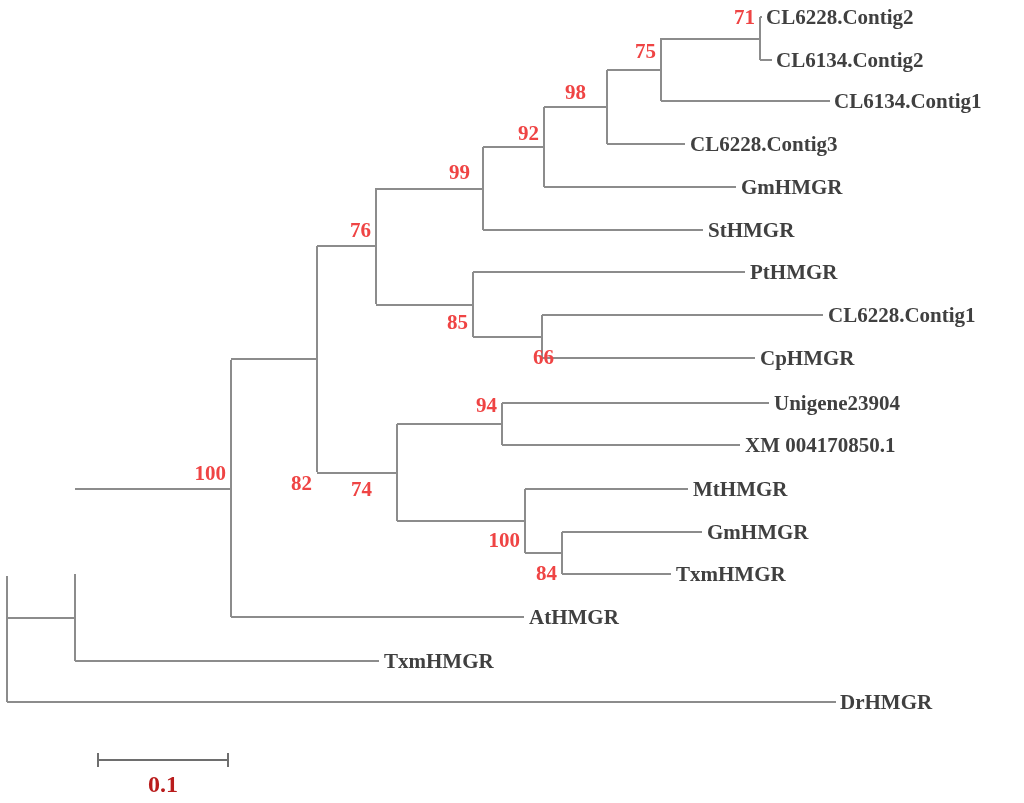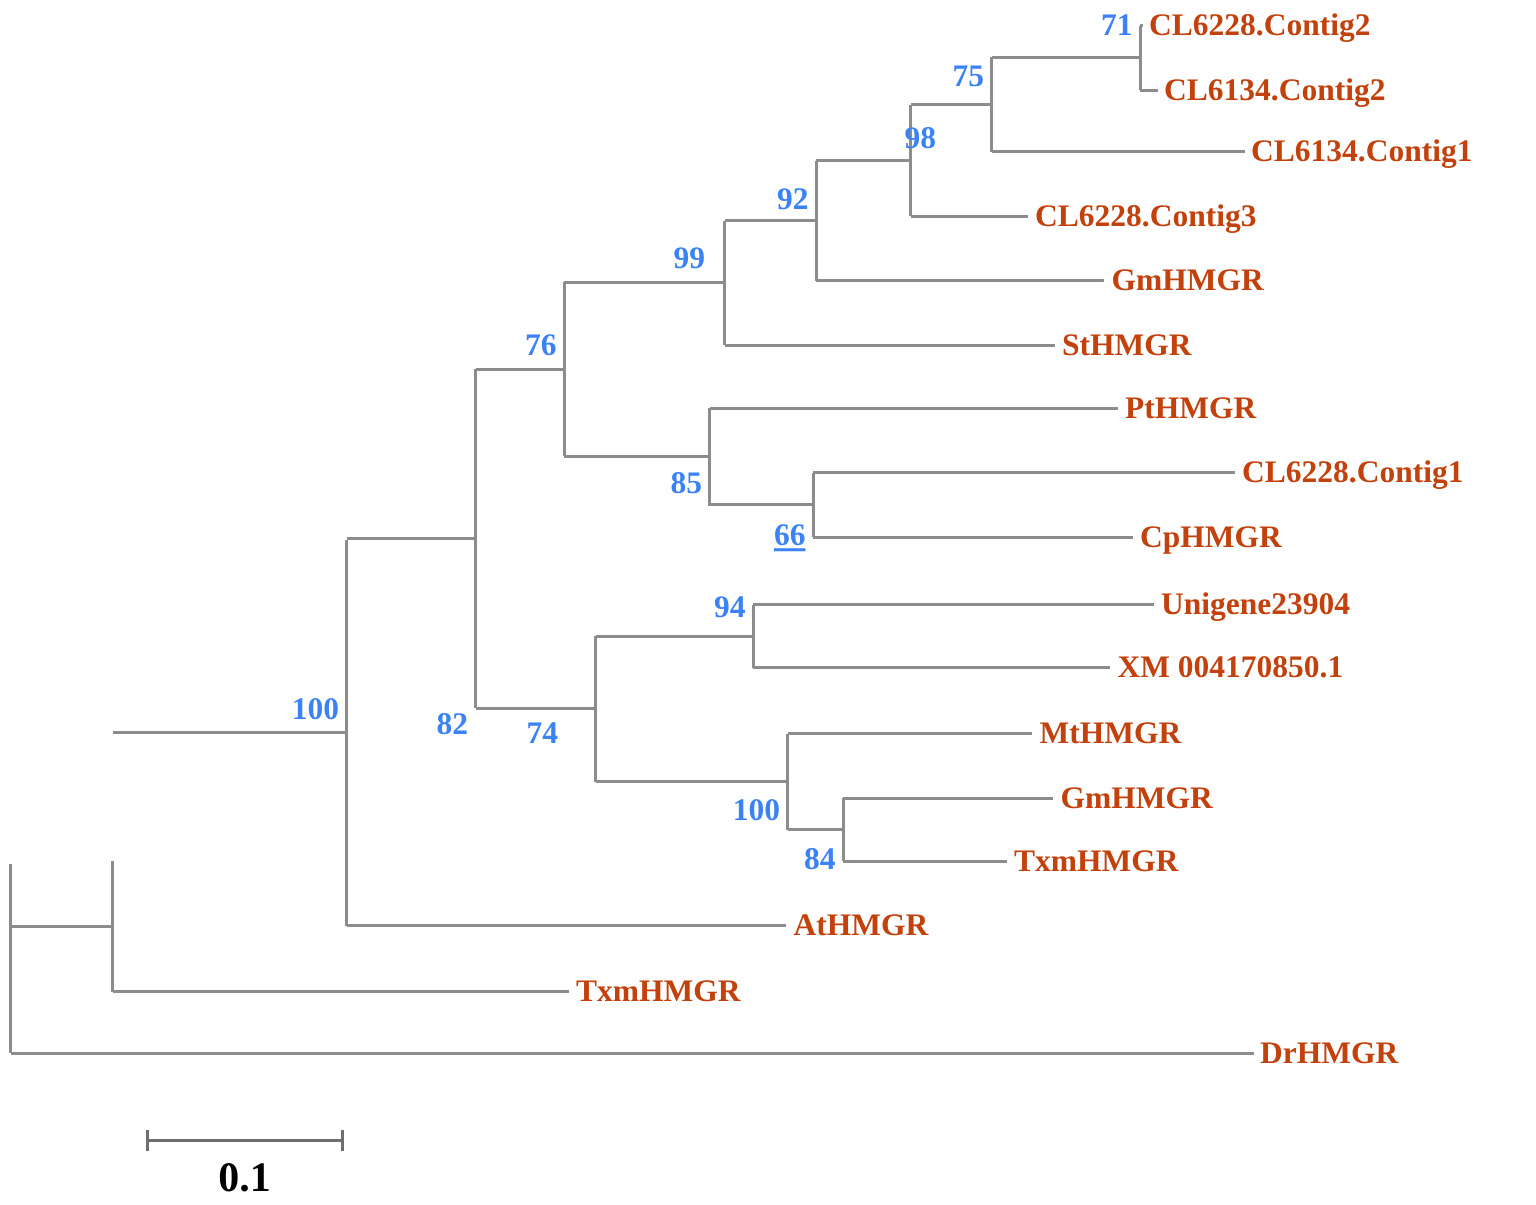--- a/index.html
+++ b/index.html
@@ -20,41 +20,41 @@
     left: 0;
     top: 0;
     width: 1024px;
     height: 803px;
   }
   .leaf-label {
     position: absolute;
     font-family: "Liberation Serif", "DejaVu Serif", serif;
     font-weight: bold;
     font-size: 21px;
-    color: #c2410c;
+    color: #404040;
     white-space: nowrap;
     line-height: 1;
     transform: translateY(-50%);
   }
   .support-label {
     position: absolute;
     font-family: "Liberation Serif", "DejaVu Serif", serif;
     font-weight: bold;
     font-size: 21px;
-    color: #3b82f6;
+    color: #ef4444;
     white-space: nowrap;
     line-height: 1;
     transform: translate(-100%, -50%);
   }
   .scale-label {
     position: absolute;
     font-family: "Liberation Serif", "DejaVu Serif", serif;
     font-weight: bold;
-    font-size: 28px;
-    color: #000000;
+    font-size: 24px;
+    color: #b91c1c;
     white-space: nowrap;
     line-height: 1;
     transform: translate(-50%, 0);
   }
 </style>
 </head>
 <body>
 
 <div id="figure">
 
@@ -131,24 +131,24 @@
       <div class="leaf-label" style="left: 693px; top: 489px;">MtHMGR</div>
       <div class="leaf-label" style="left: 707px; top: 532px;">GmHMGR</div>
       <div class="leaf-label" style="left: 676px; top: 574px;">TxmHMGR</div>
       <div class="leaf-label" style="left: 529px; top: 617px;">AtHMGR</div>
       <div class="leaf-label" style="left: 384px; top: 661px;">TxmHMGR</div>
       <div class="leaf-label" style="left: 840px; top: 702px; text-align: right;">DrHMGR</div>
     </div>
   <div id="support-labels">
       <div class="support-label" style="left: 755px; top: 17px;">71</div>
       <div class="support-label" style="left: 656px; top: 51px;">75</div>
-      <div class="support-label" style="left: 624px; top: 92px;">98</div>
+      <div class="support-label" style="left: 586px; top: 92px;">98</div>
       <div class="support-label" style="left: 539px; top: 133px;">92</div>
       <div class="support-label" style="left: 470px; top: 172px;">99</div>
-      <div class="support-label" style="left: 537px; top: 357px; text-decoration: underline;">66</div>
+      <div class="support-label" style="left: 554px; top: 357px;">66</div>
       <div class="support-label" style="left: 468px; top: 322px;">85</div>
       <div class="support-label" style="left: 371px; top: 230px;">76</div>
       <div class="support-label" style="left: 497px; top: 405px;">94</div>
       <div class="support-label" style="left: 557px; top: 573px;">84</div>
       <div class="support-label" style="left: 520px; top: 540px;">100</div>
       <div class="support-label" style="left: 372px; top: 489px;">74</div>
       <div class="support-label" style="left: 312px; top: 483px;">82</div>
       <div class="support-label" style="left: 226px; top: 473px;">100</div>
     </div>
 

